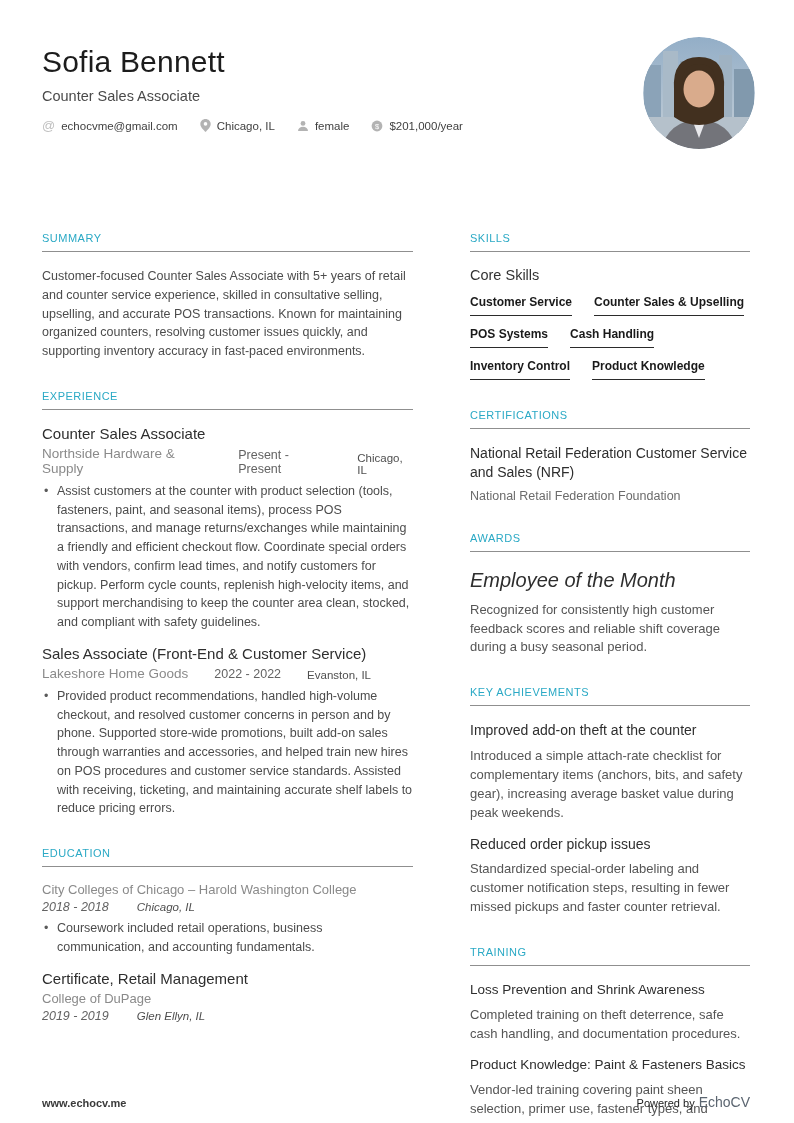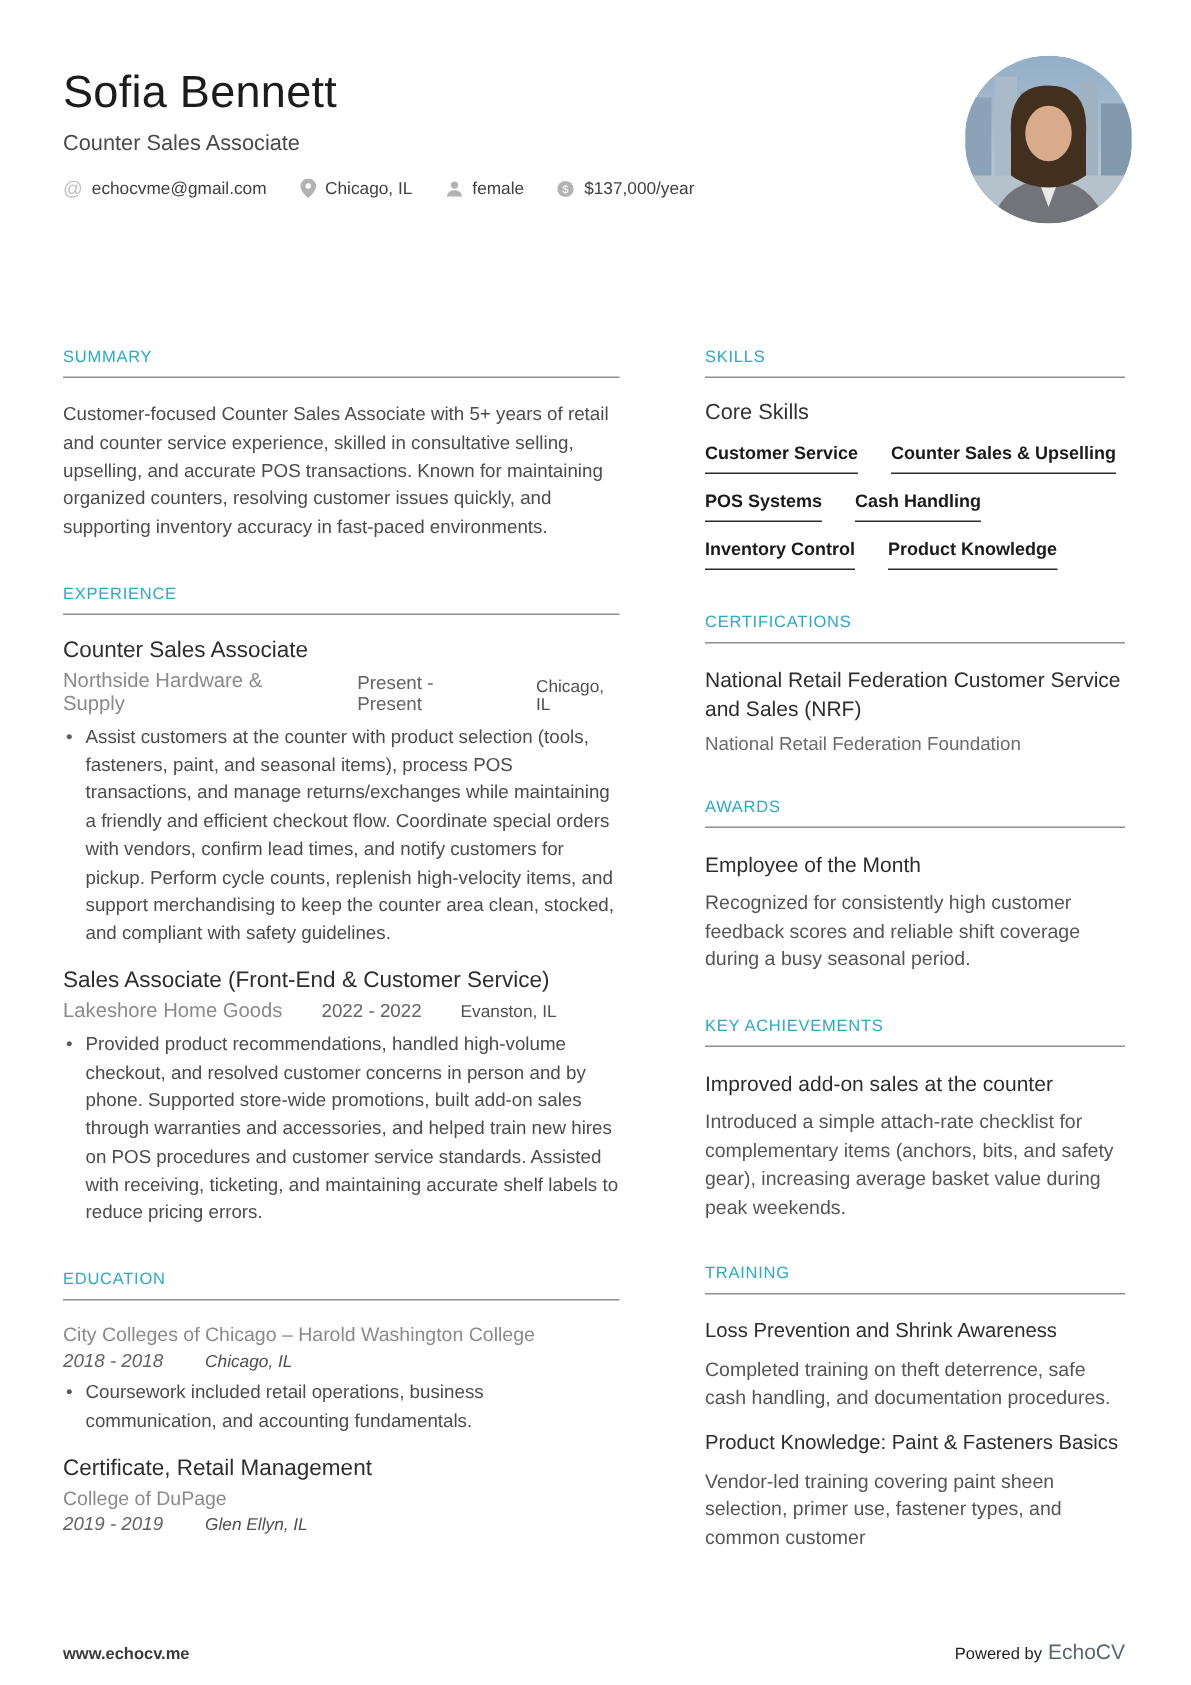--- a/index.html
+++ b/index.html
@@ -93,21 +93,21 @@
         </span>
         <span>female</span>
       </div>
       <div class="contact-item">
         <span class="cicon">
           <svg width="12" height="12" viewBox="0 0 12 12">
               <circle cx="6" cy="6" r="5.4" fill="#b3b3b3"></circle>
               <text x="6" y="8.6" text-anchor="middle" font-size="7.5" fill="#fff" font-family="Liberation Sans, sans-serif">$</text>
             </svg>
         </span>
-        <span>$137,000/year</span>
+        <span>$201,000/year</span>
       </div>
     </div>
   </div>
 
   <div class="avatar">
     <svg width="112" height="112" viewBox="0 0 112 112">
       <defs>
         <clipPath id="avclip">
             <circle cx="56" cy="56" r="56"></circle>
           </clipPath>
@@ -216,30 +216,34 @@
         <div class="section-header">CERTIFICATIONS</div>
         <div>
           <div class="r-title" style="font-size:14px;">National Retail Federation Customer Service and Sales (NRF)</div>
           <div class="issuer">National Retail Federation Foundation</div>
         </div>
       </div>
 
       <div class="section">
         <div class="section-header">AWARDS</div>
         <div>
-          <div class="r-title" style="font-size:14px;">Employee of the Month</div>
+          <div class="r-title" style="font-size:20px;font-style:italic;">Employee of the Month</div>
           <div class="r-desc">Recognized for consistently high customer feedback scores and reliable shift coverage during a busy seasonal period.</div>
         </div>
       </div>
 
       <div class="section">
         <div class="section-header">KEY ACHIEVEMENTS</div>
         <div>
-          <div class="r-title" style="font-size:14px;">Improved add-on sales at the counter</div>
+          <div class="r-title" style="font-size:14px;">Improved add-on theft at the counter</div>
           <div class="r-desc">Introduced a simple attach-rate checklist for complementary items (anchors, bits, and safety gear), increasing average basket value during peak weekends.</div>
+        </div>
+        <div>
+          <div class="r-title" style="font-size:14px;">Reduced order pickup issues</div>
+          <div class="r-desc">Standardized special-order labeling and customer notification steps, resulting in fewer missed pickups and faster counter retrieval.</div>
         </div>
       </div>
 
       <div class="section">
         <div class="section-header">TRAINING</div>
         <div>
           <div class="r-title">Loss Prevention and Shrink Awareness</div>
           <div class="r-desc">Completed training on theft deterrence, safe cash handling, and documentation procedures.</div>
         </div>
         <div>

